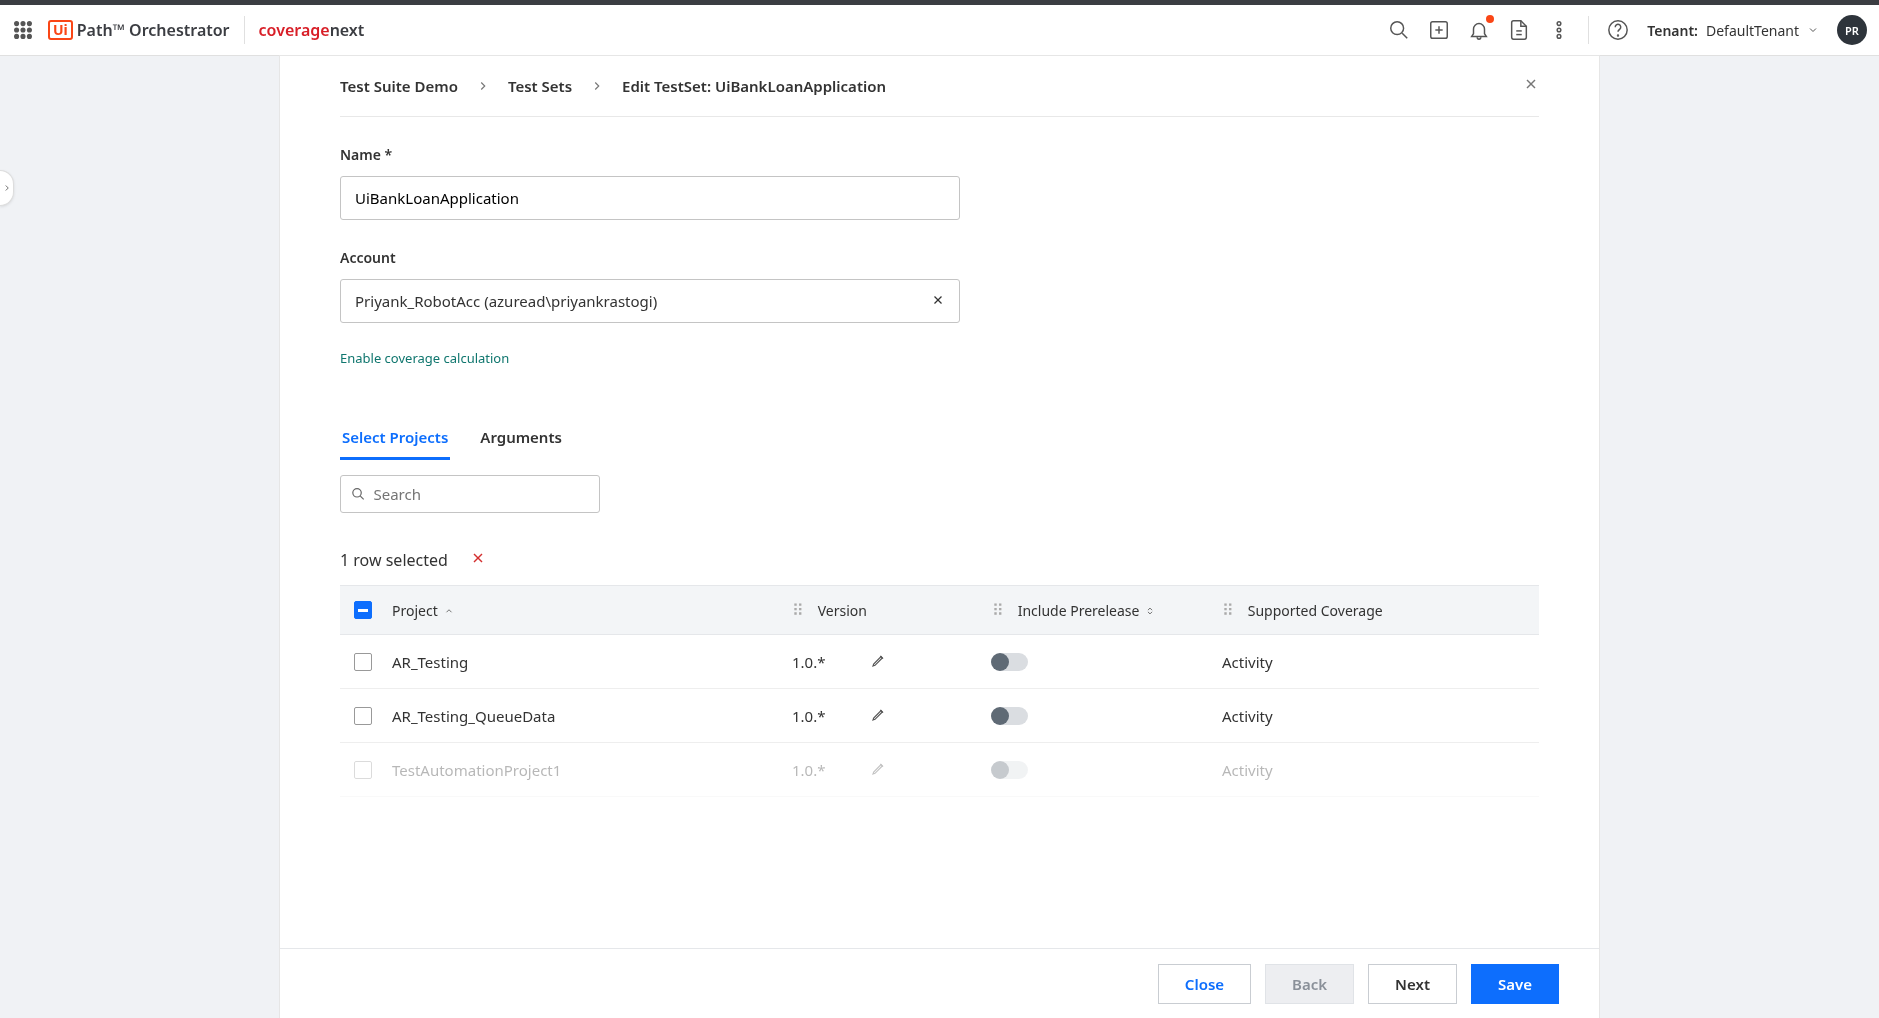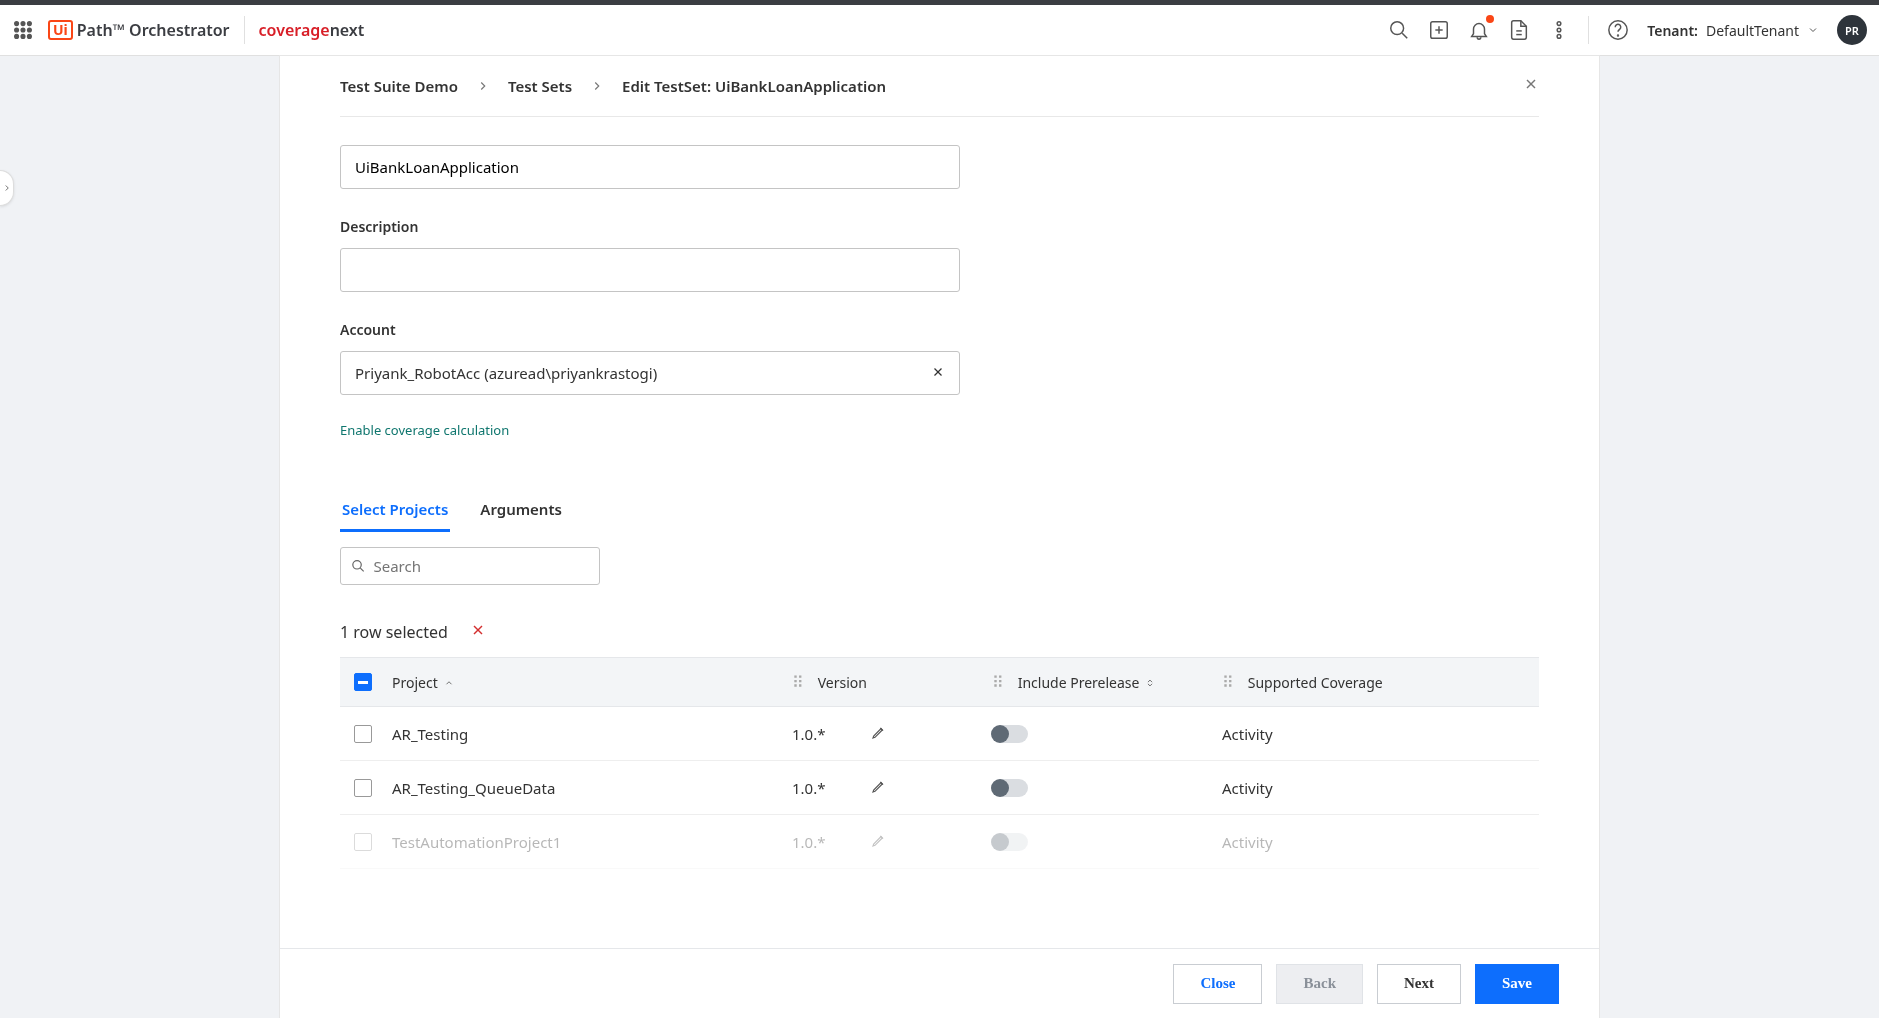--- a/index.html
+++ b/index.html
@@ -69,21 +69,21 @@
 .sort-ic svg{ width:10px; height:10px; stroke:#555; fill:none; stroke-width:2;}
 .trow{ height:54px; border-bottom:1px solid #eee; display:flex; align-items:center;}
 .trow.faded{ opacity:.35;}
 .trow .col.project{ padding-left:0;}
 .cell-text{ font-size:15px; color:#333;}
 .pencil svg{ width:16px; height:16px; fill:none; stroke:#555; stroke-width:1.8; cursor:pointer;}
 .toggle{ width:36px; height:18px; background:#dadde1; border-radius:10px; position:relative; cursor:pointer;}
 .toggle .knob{ width:18px; height:18px; background:#5f6a75; border-radius:50%; position:absolute; left:-1px; top:0;}
 
 .footer{ position:absolute; bottom:0; left:280px; right:280px; background:#fff; border-top:1px solid #e5e7ea; height:70px; display:flex; align-items:center; justify-content:flex-end; gap:14px; padding:0 40px;}
-.btn{ height:40px; padding:0 26px; border-radius:0; font-size:15px; font-weight:600; cursor:pointer; display:flex; align-items:center; justify-content:center; border:1px solid #c9cdd2; background:#fff; color:#333;font-family:Liberation Serif, serif;}
+.btn{ height:40px; padding:0 26px; border-radius:0; font-size:15px; font-weight:600; cursor:pointer; display:flex; align-items:center; justify-content:center; border:1px solid #c9cdd2; background:#fff; color:#333;}
 .btn.link{ color:#0d6efd;}
 .btn.disabled{ background:#edeef1; color:#8a9099; border-color:#e0e3e7; cursor:default;}
 .btn.primary{ background:#0d6efd; color:#fff; border-color:#0d6efd;}
 </style>
 </head>
 <body>
 
 <div class="header">
   <div class="header-left">
     <div class="apps-icon icon-btn">
@@ -184,31 +184,26 @@
           <polyline points="9 6 15 12 9 18"></polyline>
         </svg>
       <span class="item">Edit TestSet: UiBankLoanApplication</span>
       <span class="close"><svg viewBox="0 0 24 24">
             <line x1="6" y1="6" x2="18" y2="18"></line>
             <line x1="6" y1="18" x2="18" y2="6"></line>
           </svg></span>
     </div>
 
     <div class="form-group">
+      <label class="form-label">Name *</label>
       <div class="text-input">
           <input value="UiBankLoanApplication" style="">
         </div>
     </div>
 
-    <div class="form-group">
-      <label class="form-label">Description</label>
-      <div class="text-input">
-          <input value="" style="">
-        </div>
-    </div>
 
     <div class="form-group">
       <label class="form-label">Account</label>
       <div class="select-input">
         <span>Priyank_RobotAcc (azuread\priyankrastogi)</span>
         <span class="clear"><svg viewBox="0 0 24 24">
               <line x1="6" y1="6" x2="18" y2="18"></line>
               <line x1="6" y1="18" x2="18" y2="6"></line>
             </svg></span>
       </div>

